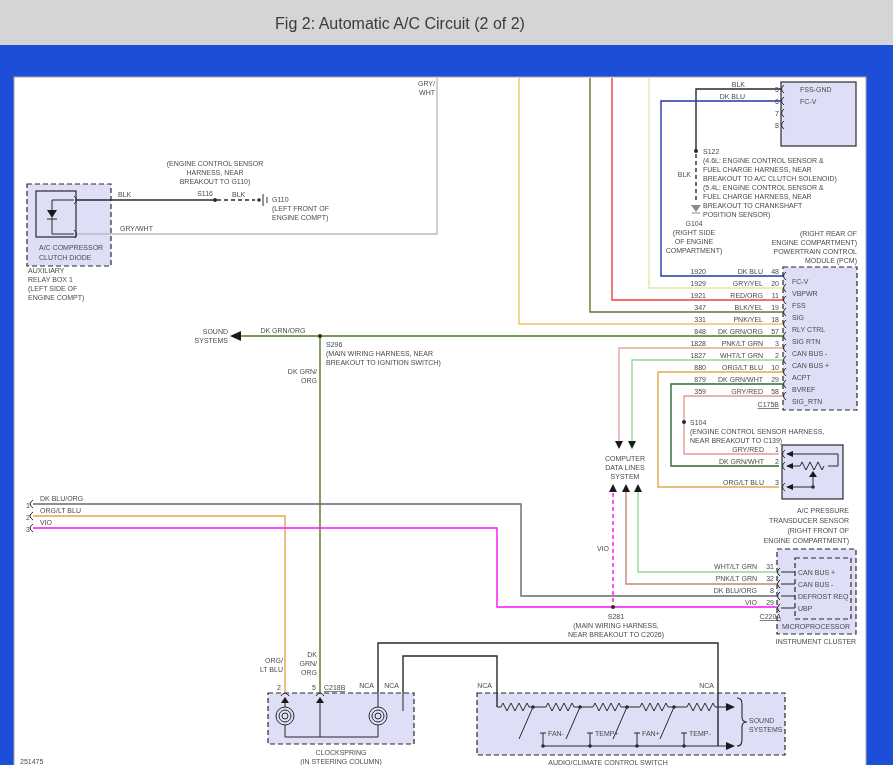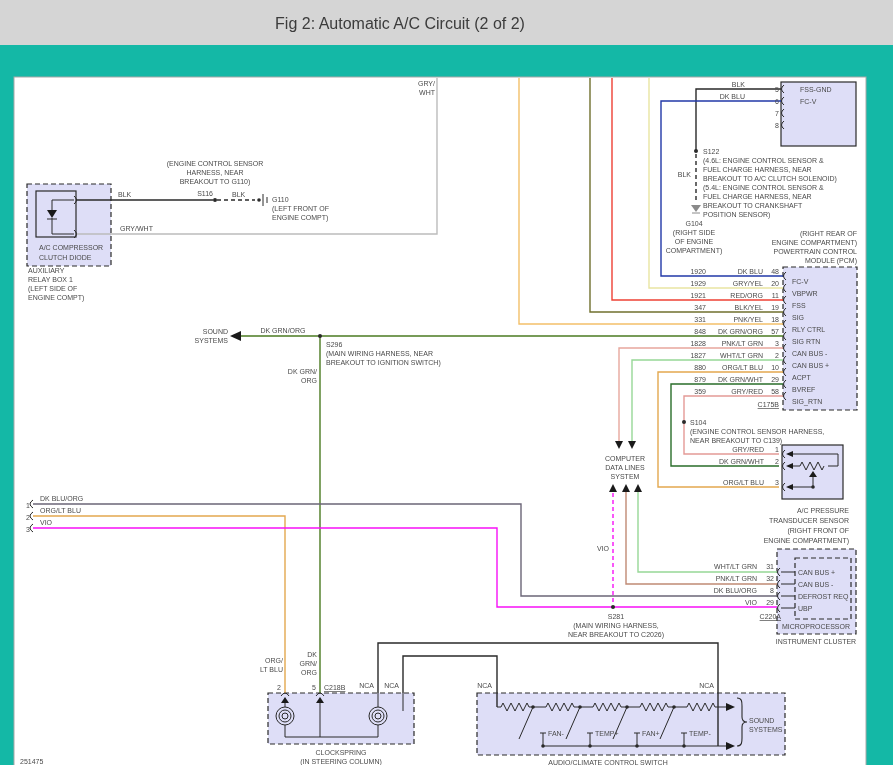--- a/index.html
+++ b/index.html
@@ -1,16 +1,16 @@
 <!DOCTYPE html>
 <html><head>
 <meta charset="utf-8">
 <style>
   html,body{margin:0;padding:0;background:#ffffff;}
-  .page{position:relative;width:893px;height:765px;background:#14b8a6;overflow:hidden;}
+  .page{position:relative;width:893px;height:765px;background:#1d4ed8;overflow:hidden;}
   svg{position:absolute;left:0;top:0;}
   svg text{font-family:"Liberation Sans",sans-serif;font-size:7px;fill:#4a4a4a;}
   .t-end{text-anchor:end}
   .t-mid{text-anchor:middle}
   .title{font-size:16px;fill:#3c3c3c;}
   .conn{text-decoration:underline;}
   .box{stroke:#2a2a2a;stroke-width:1.2;}
   .dashedbox{stroke:#2a2a2a;stroke-width:1.2;stroke-dasharray:5 3;}
   .wire{fill:none;stroke-width:1.4;}
   .thin{fill:none;stroke:#2a2a2a;stroke-width:1;}

